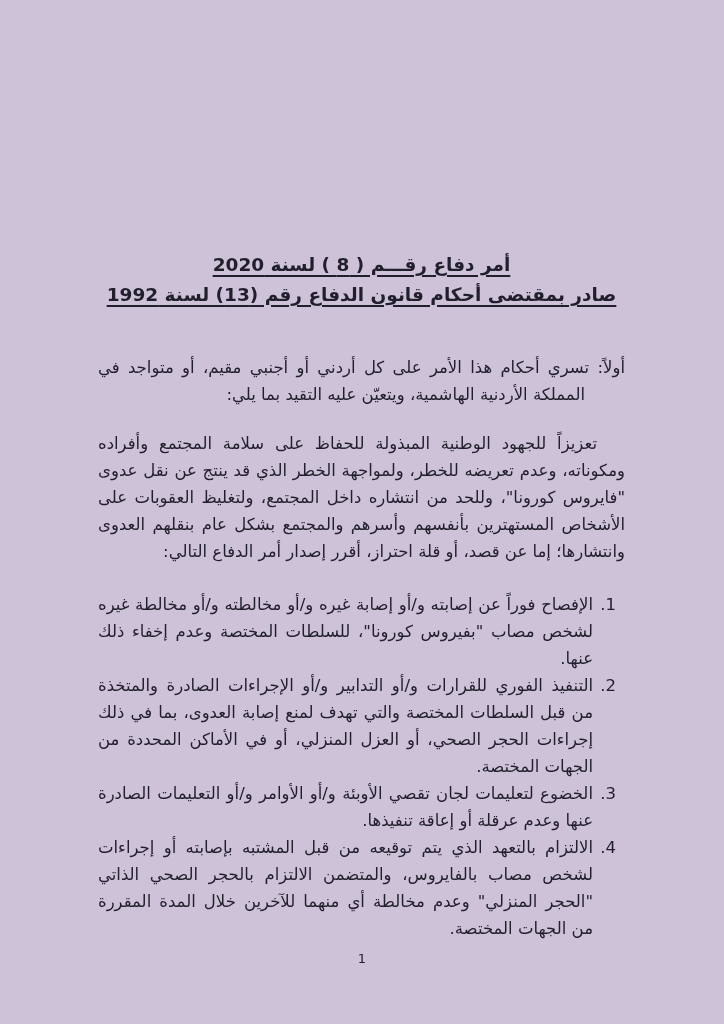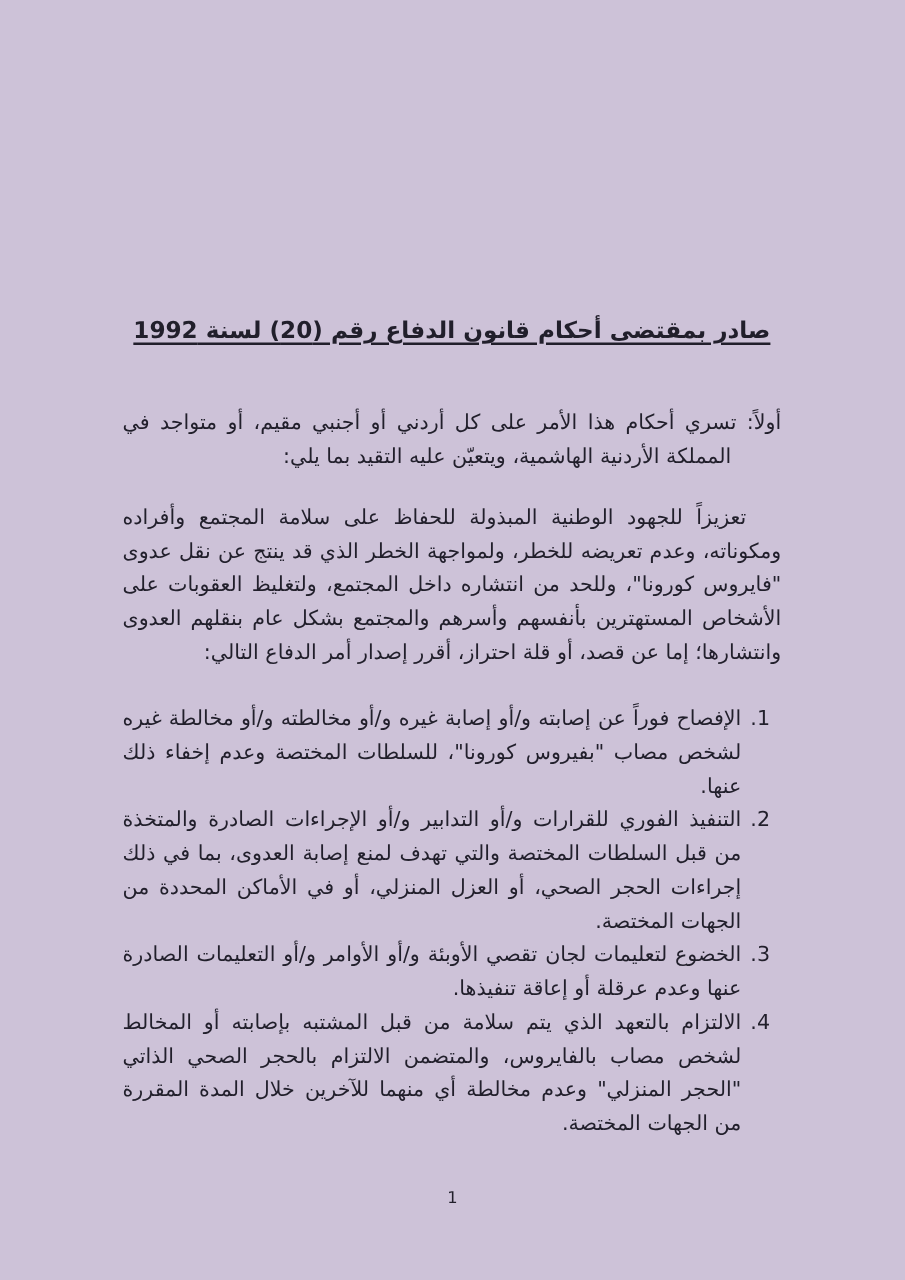--- a/index.html
+++ b/index.html
@@ -72,30 +72,31 @@
     direction: ltr;
   }
 </style>
 </head>
 <body>
 
 <div class="page">
   <div class="content">
 
     <div class="title-block">
-      <div class="title-line">صادر بمقتضى  أحكام قانون الدفاع رقم (20) لسنة 1992</div>
+      <div class="title-line">أمر دفاع رقـــم ( 8 ) لسنة 2020</div>
+      <div class="title-line">صادر بمقتضى  أحكام قانون الدفاع رقم (13) لسنة 1992</div>
     </div>
 
     <p class="body-text first-clause">أولاً: تسري أحكام هذا الأمر على كل أردني أو أجنبي مقيم، أو متواجد في المملكة الأردنية الهاشمية، ويتعيّن عليه التقيد بما يلي:</p>
 
     <p class="body-text preamble">تعزيزاً للجهود الوطنية المبذولة للحفاظ على سلامة المجتمع وأفراده ومكوناته، وعدم تعريضه للخطر، ولمواجهة الخطر الذي قد ينتج عن نقل عدوى "فايروس كورونا"، وللحد من انتشاره داخل المجتمع، ولتغليظ العقوبات على الأشخاص المستهترين بأنفسهم وأسرهم والمجتمع بشكل عام بنقلهم العدوى وانتشارها؛ إما عن قصد، أو قلة احتراز، أقرر إصدار أمر الدفاع التالي:</p>
 
     <ol class="items body-text">
       <li>الإفصاح فوراً عن إصابته و/أو إصابة غيره و/أو مخالطته و/أو مخالطة غيره لشخص مصاب "بفيروس كورونا"، للسلطات المختصة وعدم إخفاء ذلك عنها.</li>
       <li>التنفيذ الفوري للقرارات و/أو التدابير و/أو الإجراءات الصادرة والمتخذة من قبل السلطات المختصة والتي تهدف لمنع إصابة العدوى، بما في ذلك إجراءات الحجر الصحي، أو العزل المنزلي، أو في الأماكن المحددة من الجهات المختصة.</li>
       <li>الخضوع لتعليمات لجان تقصي الأوبئة و/أو الأوامر و/أو التعليمات الصادرة عنها وعدم عرقلة أو إعاقة تنفيذها.</li>
-      <li>الالتزام بالتعهد الذي يتم سلامة من قبل المشتبه بإصابته أو المخالط لشخص مصاب بالفايروس، والمتضمن الالتزام بالحجر الصحي الذاتي "الحجر المنزلي" وعدم مخالطة أي منهما للآخرين خلال المدة المقررة من الجهات المختصة.</li>
+      <li>الالتزام بالتعهد الذي يتم توقيعه من قبل المشتبه بإصابته أو إجراءات لشخص مصاب بالفايروس، والمتضمن الالتزام بالحجر الصحي الذاتي "الحجر المنزلي" وعدم مخالطة أي منهما للآخرين خلال المدة المقررة من الجهات المختصة.</li>
     </ol>
 
   </div>
 
   <div class="page-number">1</div>
 </div>
 
 </body></html>

